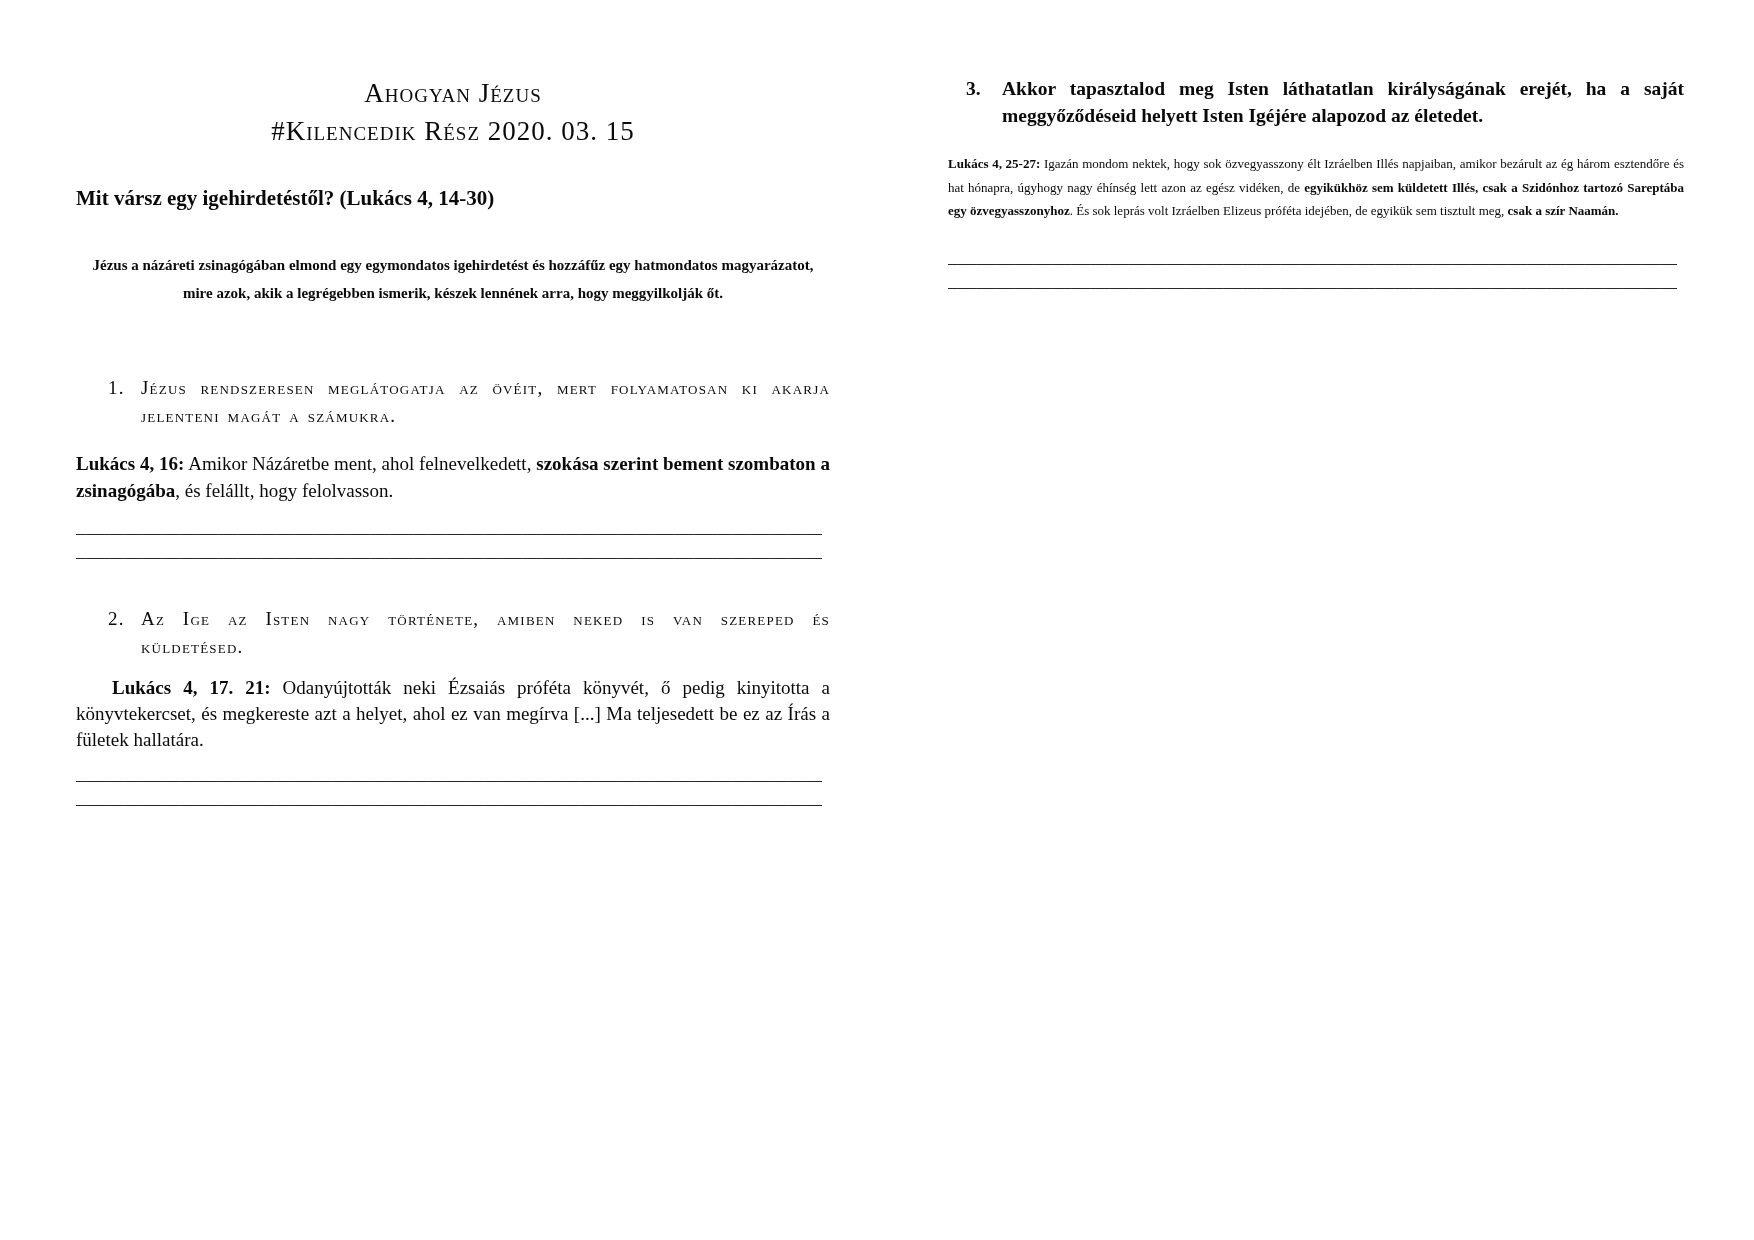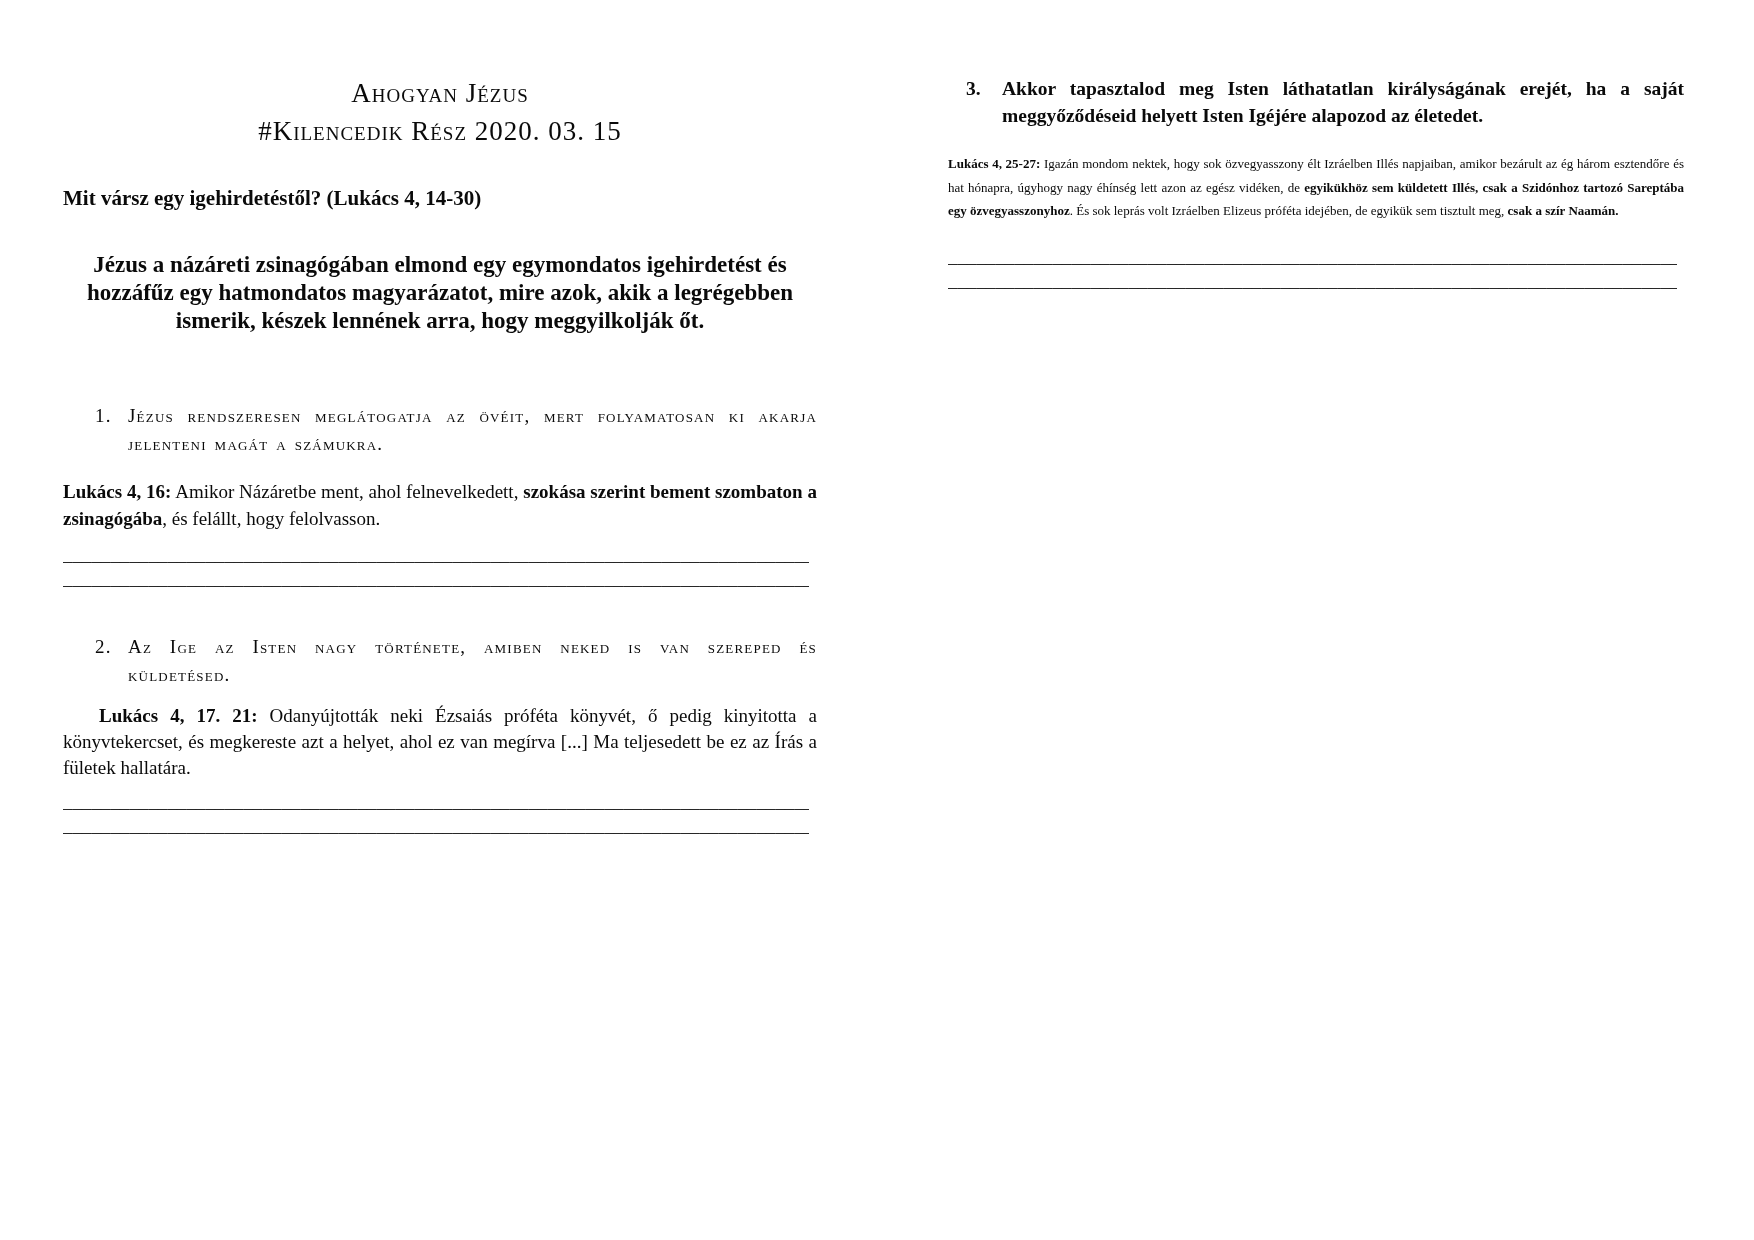--- a/index.html
+++ b/index.html
@@ -5,21 +5,21 @@
   * { margin:0; padding:0; box-sizing:border-box; }
   html, body { background:#ffffff; }
   body {
     position:relative;
     width:1754px; height:1240px;
     font-family:"Liberation Serif","DejaVu Serif",serif;
     color:#0a0a0a;
     overflow:hidden;
   }
   .page { position:absolute; top:0; }
-  #page-left  { left:63px;  width:754px; }
+  #page-left  { left:76px;  width:754px; }
   #page-right { left:948px; width:736px; }
 
   .doc-title {
     margin-top:74px;
     text-align:center;
     font-variant:small-caps;
     font-size:27px;
     line-height:38px;
     letter-spacing:1px;
   }
@@ -32,21 +32,21 @@
   .quote {
     margin-top:50px;
     font-style:italic;
     font-size:19.5px;
     line-height:29px;
     text-align:justify;
   }
   .key-statement {
     margin-top:41px;
     font-weight:bold;
-    font-size:23px;
+    font-size:15px;
     line-height:28px;
     text-align:center;
   }
   .list-item {
     position:relative;
     text-align:justify;
     font-size:19px;
     line-height:28px;
   }
   #page-left  .list-item { padding-left:65px; }

